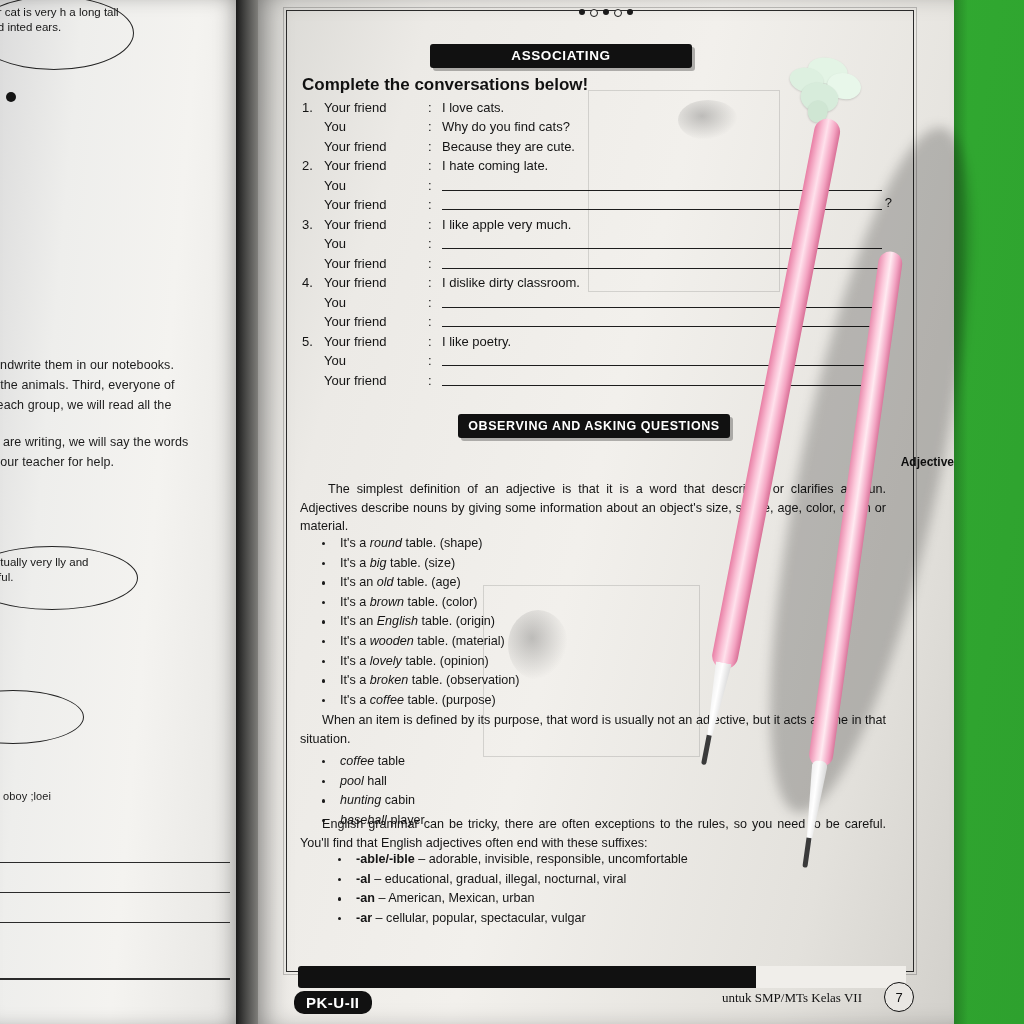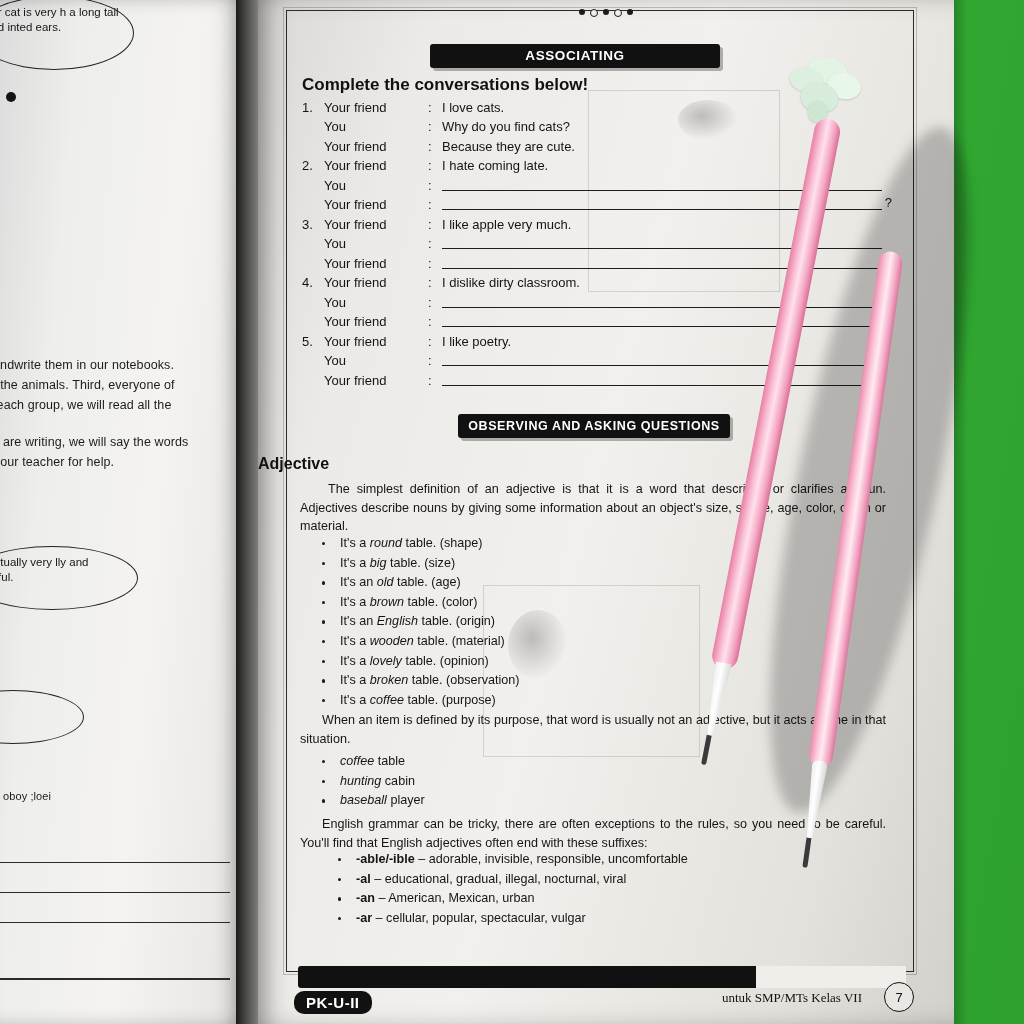--- a/index.html
+++ b/index.html
@@ -82,21 +82,21 @@
   .top-dots i{width:6px;height:6px;border-radius:50%;background:#1a1a1a;}
   .top-dots i.hollow{background:#f1efeb;border:1.6px solid #1a1a1a;}
 
   
   .banner{
     position:absolute;background:#111;color:#fff;
     text-align:center;font-weight:bold;letter-spacing:.6px;
     border-radius:3px;
     box-shadow:3px 3px 0 rgba(0,0,0,.28);
   }
-  .banner.b1{left:172px;top:44px;width:290px;height:24px;line-height:24px;font-size:13.5px;}
+  .banner.b1{left:172px;top:44px;width:262px;height:24px;line-height:24px;font-size:13.5px;}
   .banner.b2{left:200px;top:414px;width:272px;height:24px;line-height:24px;font-size:12.5px;}
 
   .instr{
     position:absolute;left:44px;top:75px;font-size:17px;font-weight:bold;color:#111;
   }
 
   
   .conv{position:absolute;left:44px;top:95px;width:580px;}
   .conv .item{position:relative;}
   .row{display:flex;align-items:flex-end;height:19.5px;font-size:13px;color:#141414;}
@@ -106,21 +106,21 @@
   .ans{flex:1;position:relative;white-space:nowrap;}
   .blank{
     flex:1;border-bottom:1.2px solid #1d1d1d;height:14px;margin-bottom:2px;position:relative;
   }
   .qmark{
     position:absolute;right:-10px;bottom:-1px;font-size:13px;color:#141414;
   }
 
   
   .sub-title{
-    position:absolute;left:0;right:0;top:455px;text-align:left;font-size:16px;font-weight:bold;color:#111;
+    position:absolute;left:0;right:0;top:455px;text-align:right;font-size:12px;font-weight:bold;color:#111;
   }
   .para{
     position:absolute;font-size:12.6px;line-height:18.5px;color:#151515;text-align:justify;
   }
   .p1{left:42px;top:480px;width:586px;text-indent:28px;}
   .p2{left:42px;top:711px;width:586px;text-indent:22px;}
   .p3{left:42px;top:815px;width:586px;text-indent:22px;}
 
   ul.bul{
     position:absolute;margin:0;padding:0;list-style:none;font-size:12.6px;color:#151515;
@@ -376,20 +376,21 @@
     <li><span>It's a </span><em>wooden</em><span> table. (material)</span></li>
     <li><span>It's a </span><em>lovely</em><span> table. (opinion)</span></li>
     <li><span>It's a </span><em>broken</em><span> table. (observation)</span></li>
     <li><span>It's a </span><em>coffee</em><span> table. (purpose)</span></li>
   </ul>
 
   <div class="para p2">When an item is defined by its purpose, that word is usually not an adjective, but it acts as one in that situation.</div>
 
   <ul class="bul l2">
     <li><em>coffee</em><span> table</span></li>
+    <li><em>pool</em><span> hall</span></li>
     <li><em>hunting</em><span> cabin</span></li>
     <li><em>baseball</em><span> player</span></li>
   </ul>
 
   <div class="para p3">English grammar can be tricky, there are often exceptions to the rules, so you need to be careful. You'll find that English adjectives often end with these suffixes:</div>
 
   <ul class="bul l3">
     <li><b>-able/-ible</b><span> – adorable, invisible, responsible, uncomfortable</span></li>
     <li><b>-al</b><span> – educational, gradual, illegal, nocturnal, viral</span></li>
     <li><b>-an</b><span> – American, Mexican, urban</span></li>

